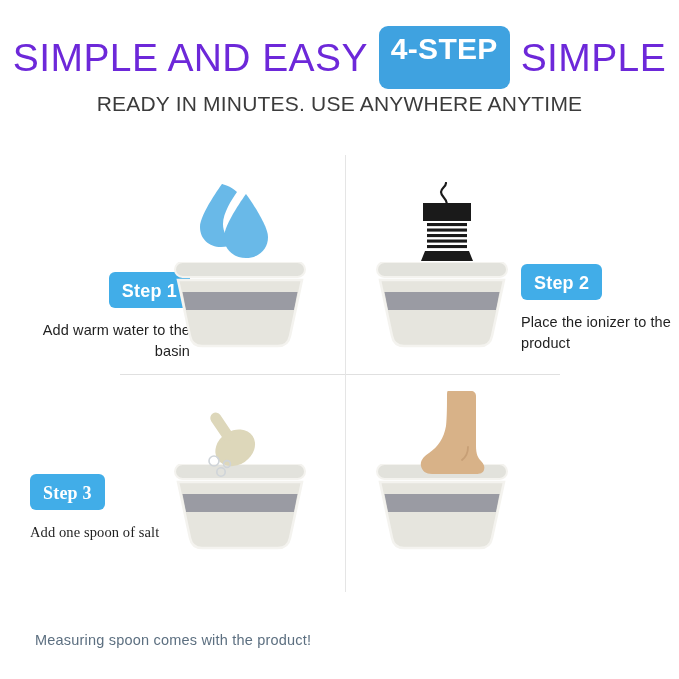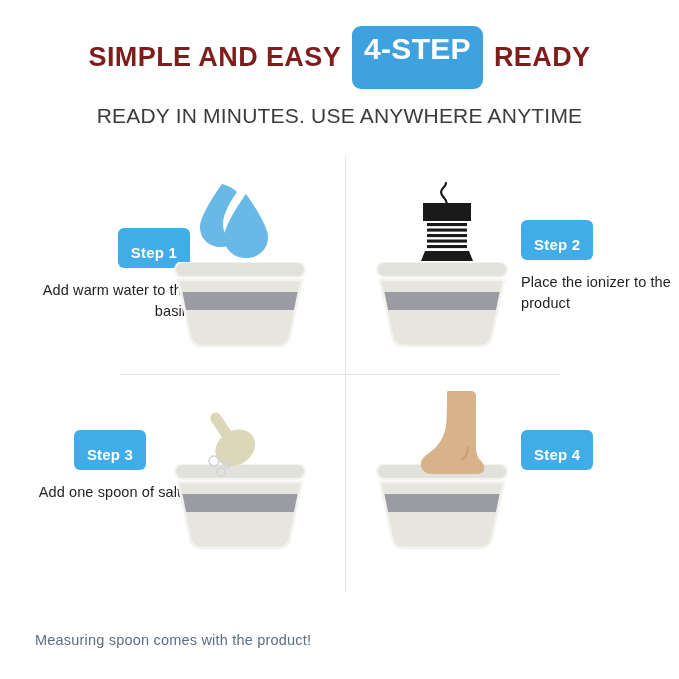--- a/index.html
+++ b/index.html
@@ -28,38 +28,38 @@
     text-align: center;
   }
   .title-row {
     display: flex;
     align-items: center;
     justify-content: center;
     gap: 11px;
     white-space: nowrap;
   }
   .title-text {
-    font-size: 27px;
-    font-weight: 700;
+    font-size: 39px;
+    font-weight: 400;
     letter-spacing: 0.4px;
-    color: #7f1d1d;
+    color: #6d28d9;
     line-height: 1;
   }
   .title-badge {
     background: #3fa2e0;
     color: #ffffff;
     font-size: 30px;
     font-weight: 700;
     letter-spacing: 0.3px;
     line-height: 1;
     padding: 8px 12px 25px 12px;
     border-radius: 9px;
   }
   .subtitle {
-    margin-top: 16px;
+    margin-top: 4px;
     font-size: 21px;
     font-weight: 400;
     letter-spacing: 0.2px;
     color: #3b3b3b;
     line-height: 1;
   }
 
   
   .divider-h {
     position: absolute;
@@ -77,33 +77,34 @@
     height: 437px;
     background: #e5e5e5;
   }
 
   
   .step {
     position: absolute;
   }
   .step-q1 { left: 30px;  top: 228px; width: 160px; text-align: right; }
   .step-q2 { left: 521px; top: 220px; width: 158px; text-align: left; }
-  .step-q3 { left: 30px;  top: 430px; width: 160px; text-align: center; }
+  .step-q3 { left: 30px;  top: 430px; width: 160px; text-align: left; font-family: Liberation Serif, serif; }
   .step-q4 { left: 521px; top: 430px; width: 158px; text-align: left; }
 
   .badge {
     display: inline-block;
     background: #41ade8;
     color: #ffffff;
-    font-size: 15px;
+    font-size: 18px;
     font-weight: 600;
     letter-spacing: 0.2px;
     line-height: 1;
-    padding: 17px 13px 8px 13px;
+    padding: 10px 13px 8px 13px;
     border-radius: 6px;
+    margin-top: 44px;
   }
   .step-desc {
     margin-top: 12px;
     font-size: 14.5px;
     font-weight: 400;
     color: #1f1f1f;
     line-height: 1.42;
     letter-spacing: 0.1px;
   }
 
@@ -135,21 +136,21 @@
 </style>
 </head>
 <body>
 
 <div id="page">
 
   <div class="header">
     <div class="title-row">
       <span class="title-text">SIMPLE AND EASY</span>
       <span class="title-badge">4-STEP</span>
-      <span class="title-text">READY</span>
+      <span class="title-text">SIMPLE</span>
     </div>
     <div class="subtitle">READY IN MINUTES. USE ANYWHERE ANYTIME</div>
   </div>
 
   <div class="divider-h"></div>
   <div class="divider-v"></div>
 
   <div class="step step-q1">
     <div class="badge">Step 1</div>
     <div class="step-desc">Add warm water to the basin</div>
@@ -159,21 +160,20 @@
     <div class="badge">Step 2</div>
     <div class="step-desc">Place the ionizer to the product</div>
   </div>
 
   <div class="step step-q3">
     <div class="badge">Step 3</div>
     <div class="step-desc">Add one spoon of salt</div>
   </div>
 
   <div class="step step-q4">
-    <div class="badge">Step 4</div>
   </div>
 
   <div class="illus illus-basin-1">
     <svg width="140" height="88" viewBox="0 0 140 88">
       <g>
         <rect x="5" y="0" width="130" height="15" rx="7.5" fill="#e2e2dc"></rect>
         <path d="M8 18 L132 18 L120 74 Q118 84 108 84 L32 84 Q22 84 20 74 Z" fill="#e6e5de"></path>
         <path d="M12.5 30 L127.5 30 L124 48 L16 48 Z" fill="#9a9ba3"></path>
         <path d="M8 18 L132 18 L120 74 Q118 84 108 84 L32 84 Q22 84 20 74 Z" fill="none" stroke="#f4f3ef" stroke-width="2.5"></path>
         <rect x="5" y="0" width="130" height="15" rx="7.5" fill="none" stroke="#f4f3ef" stroke-width="2"></rect>

